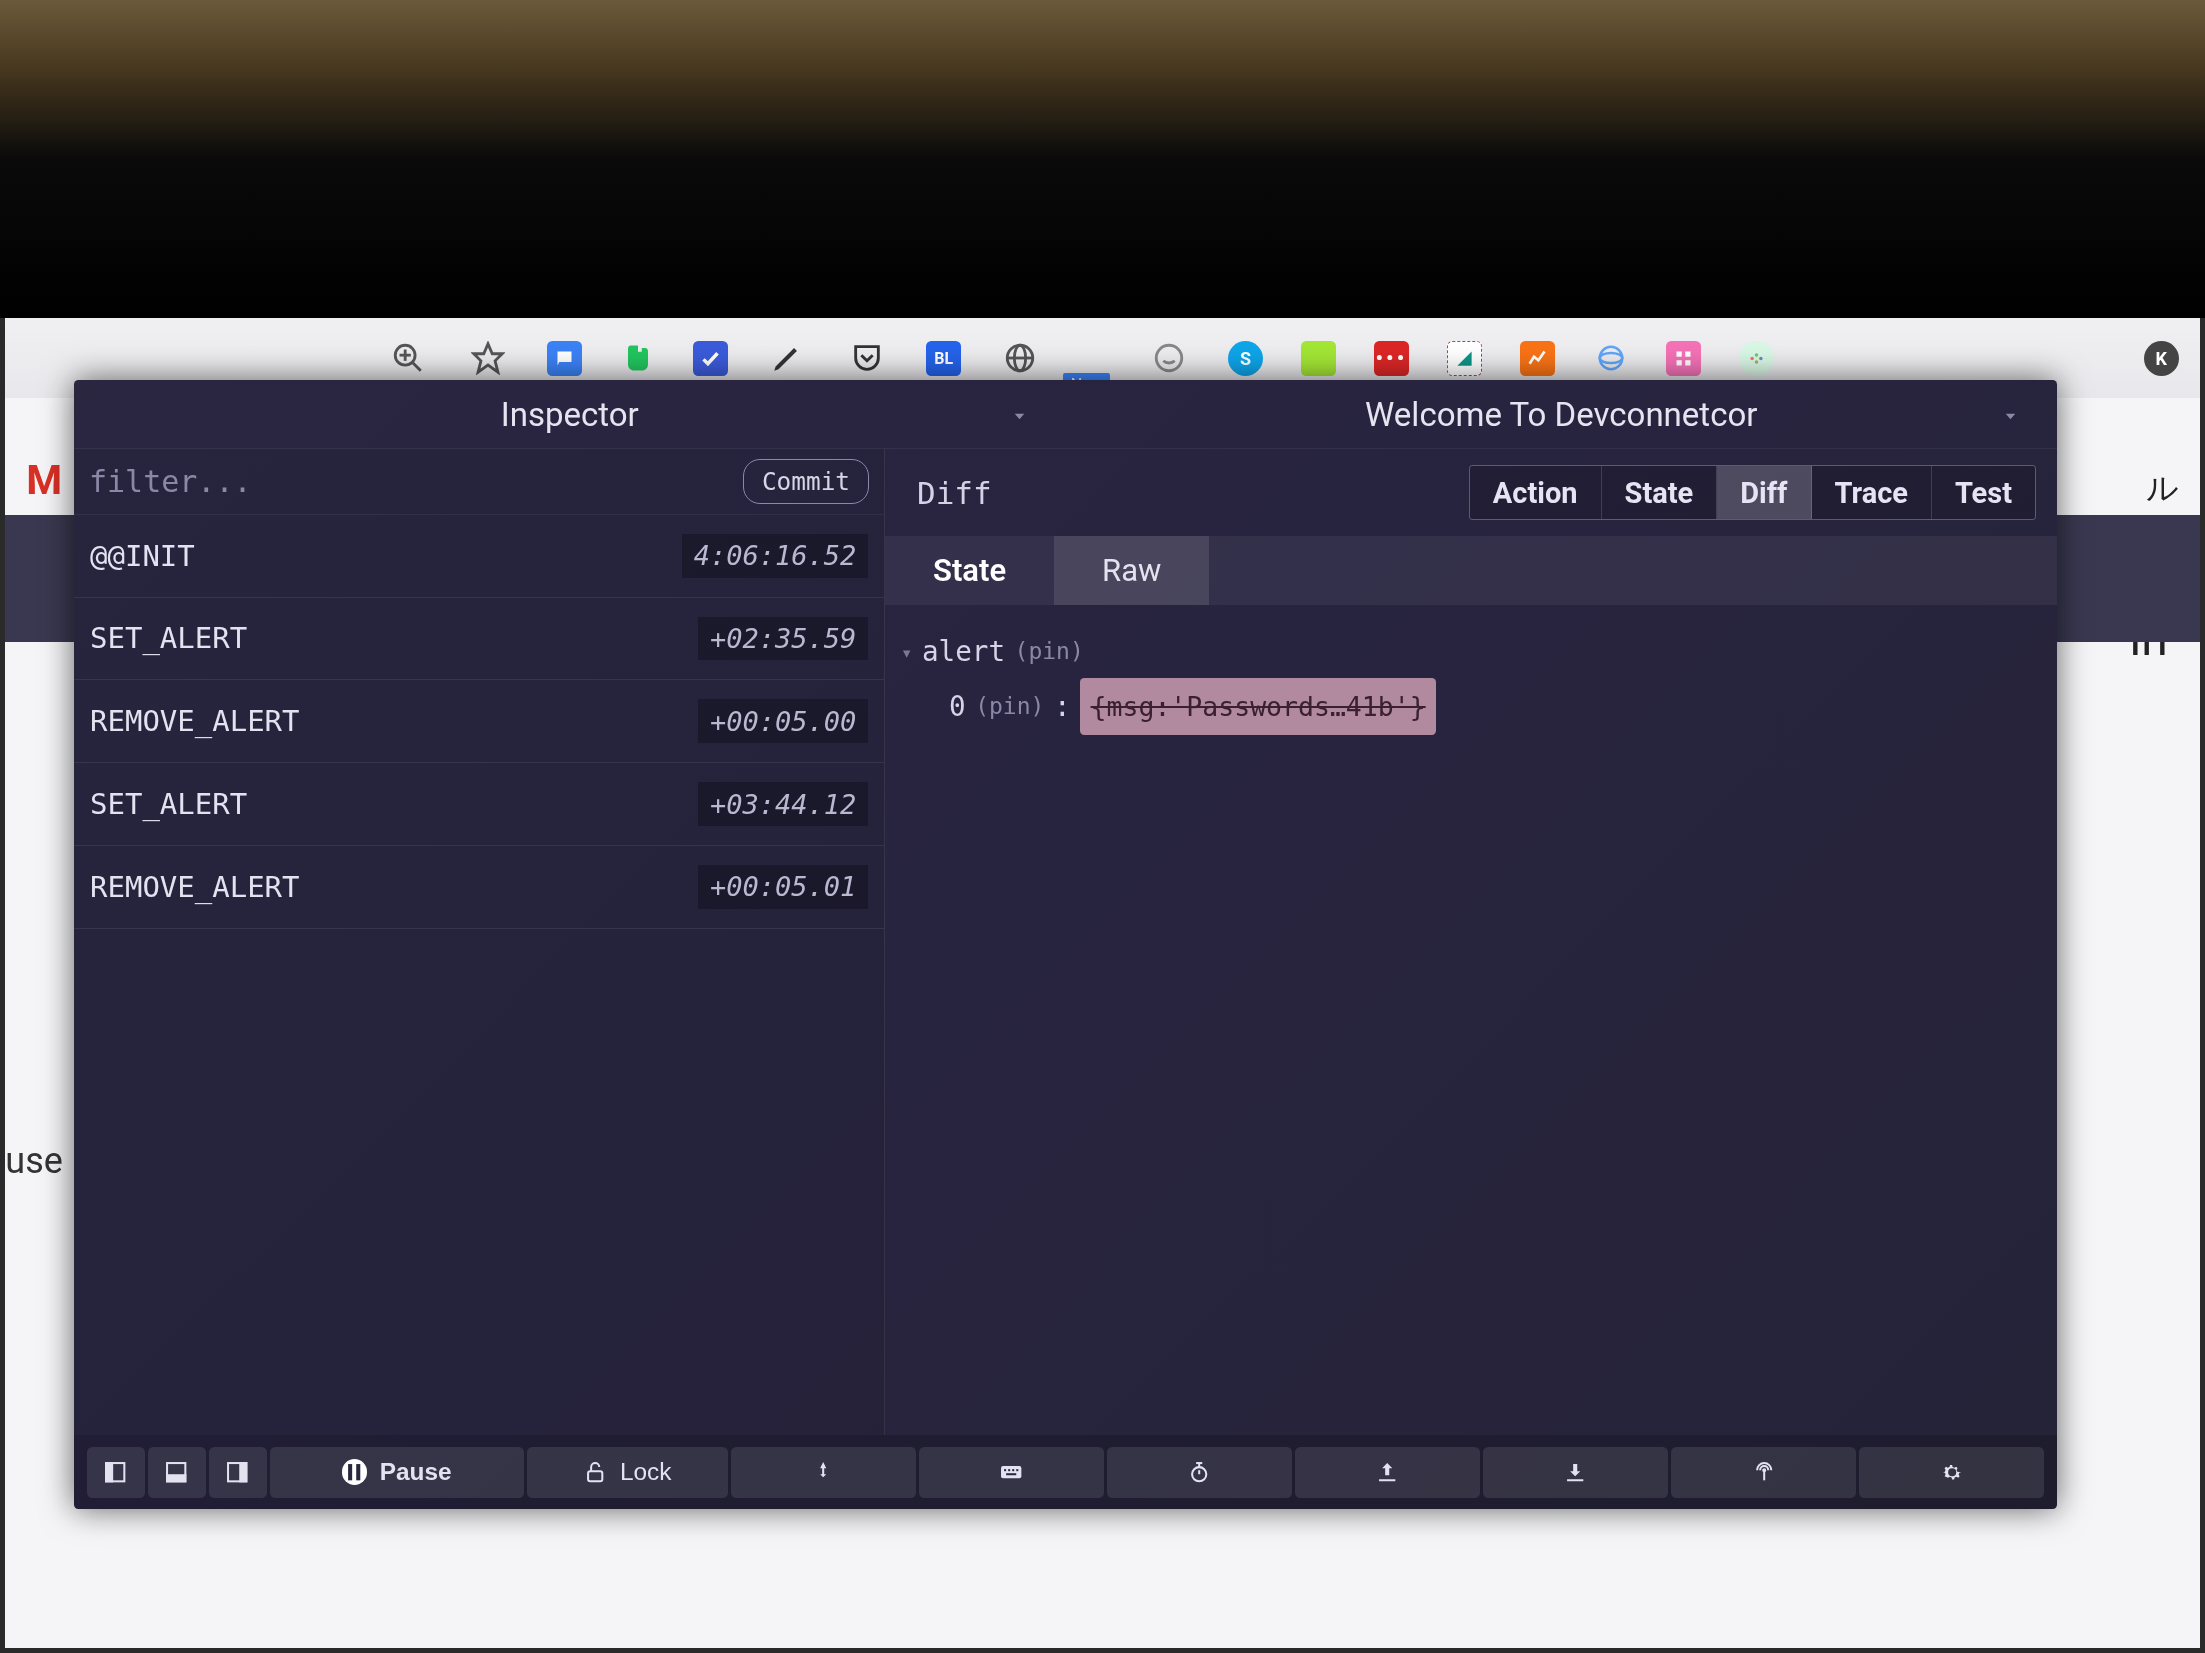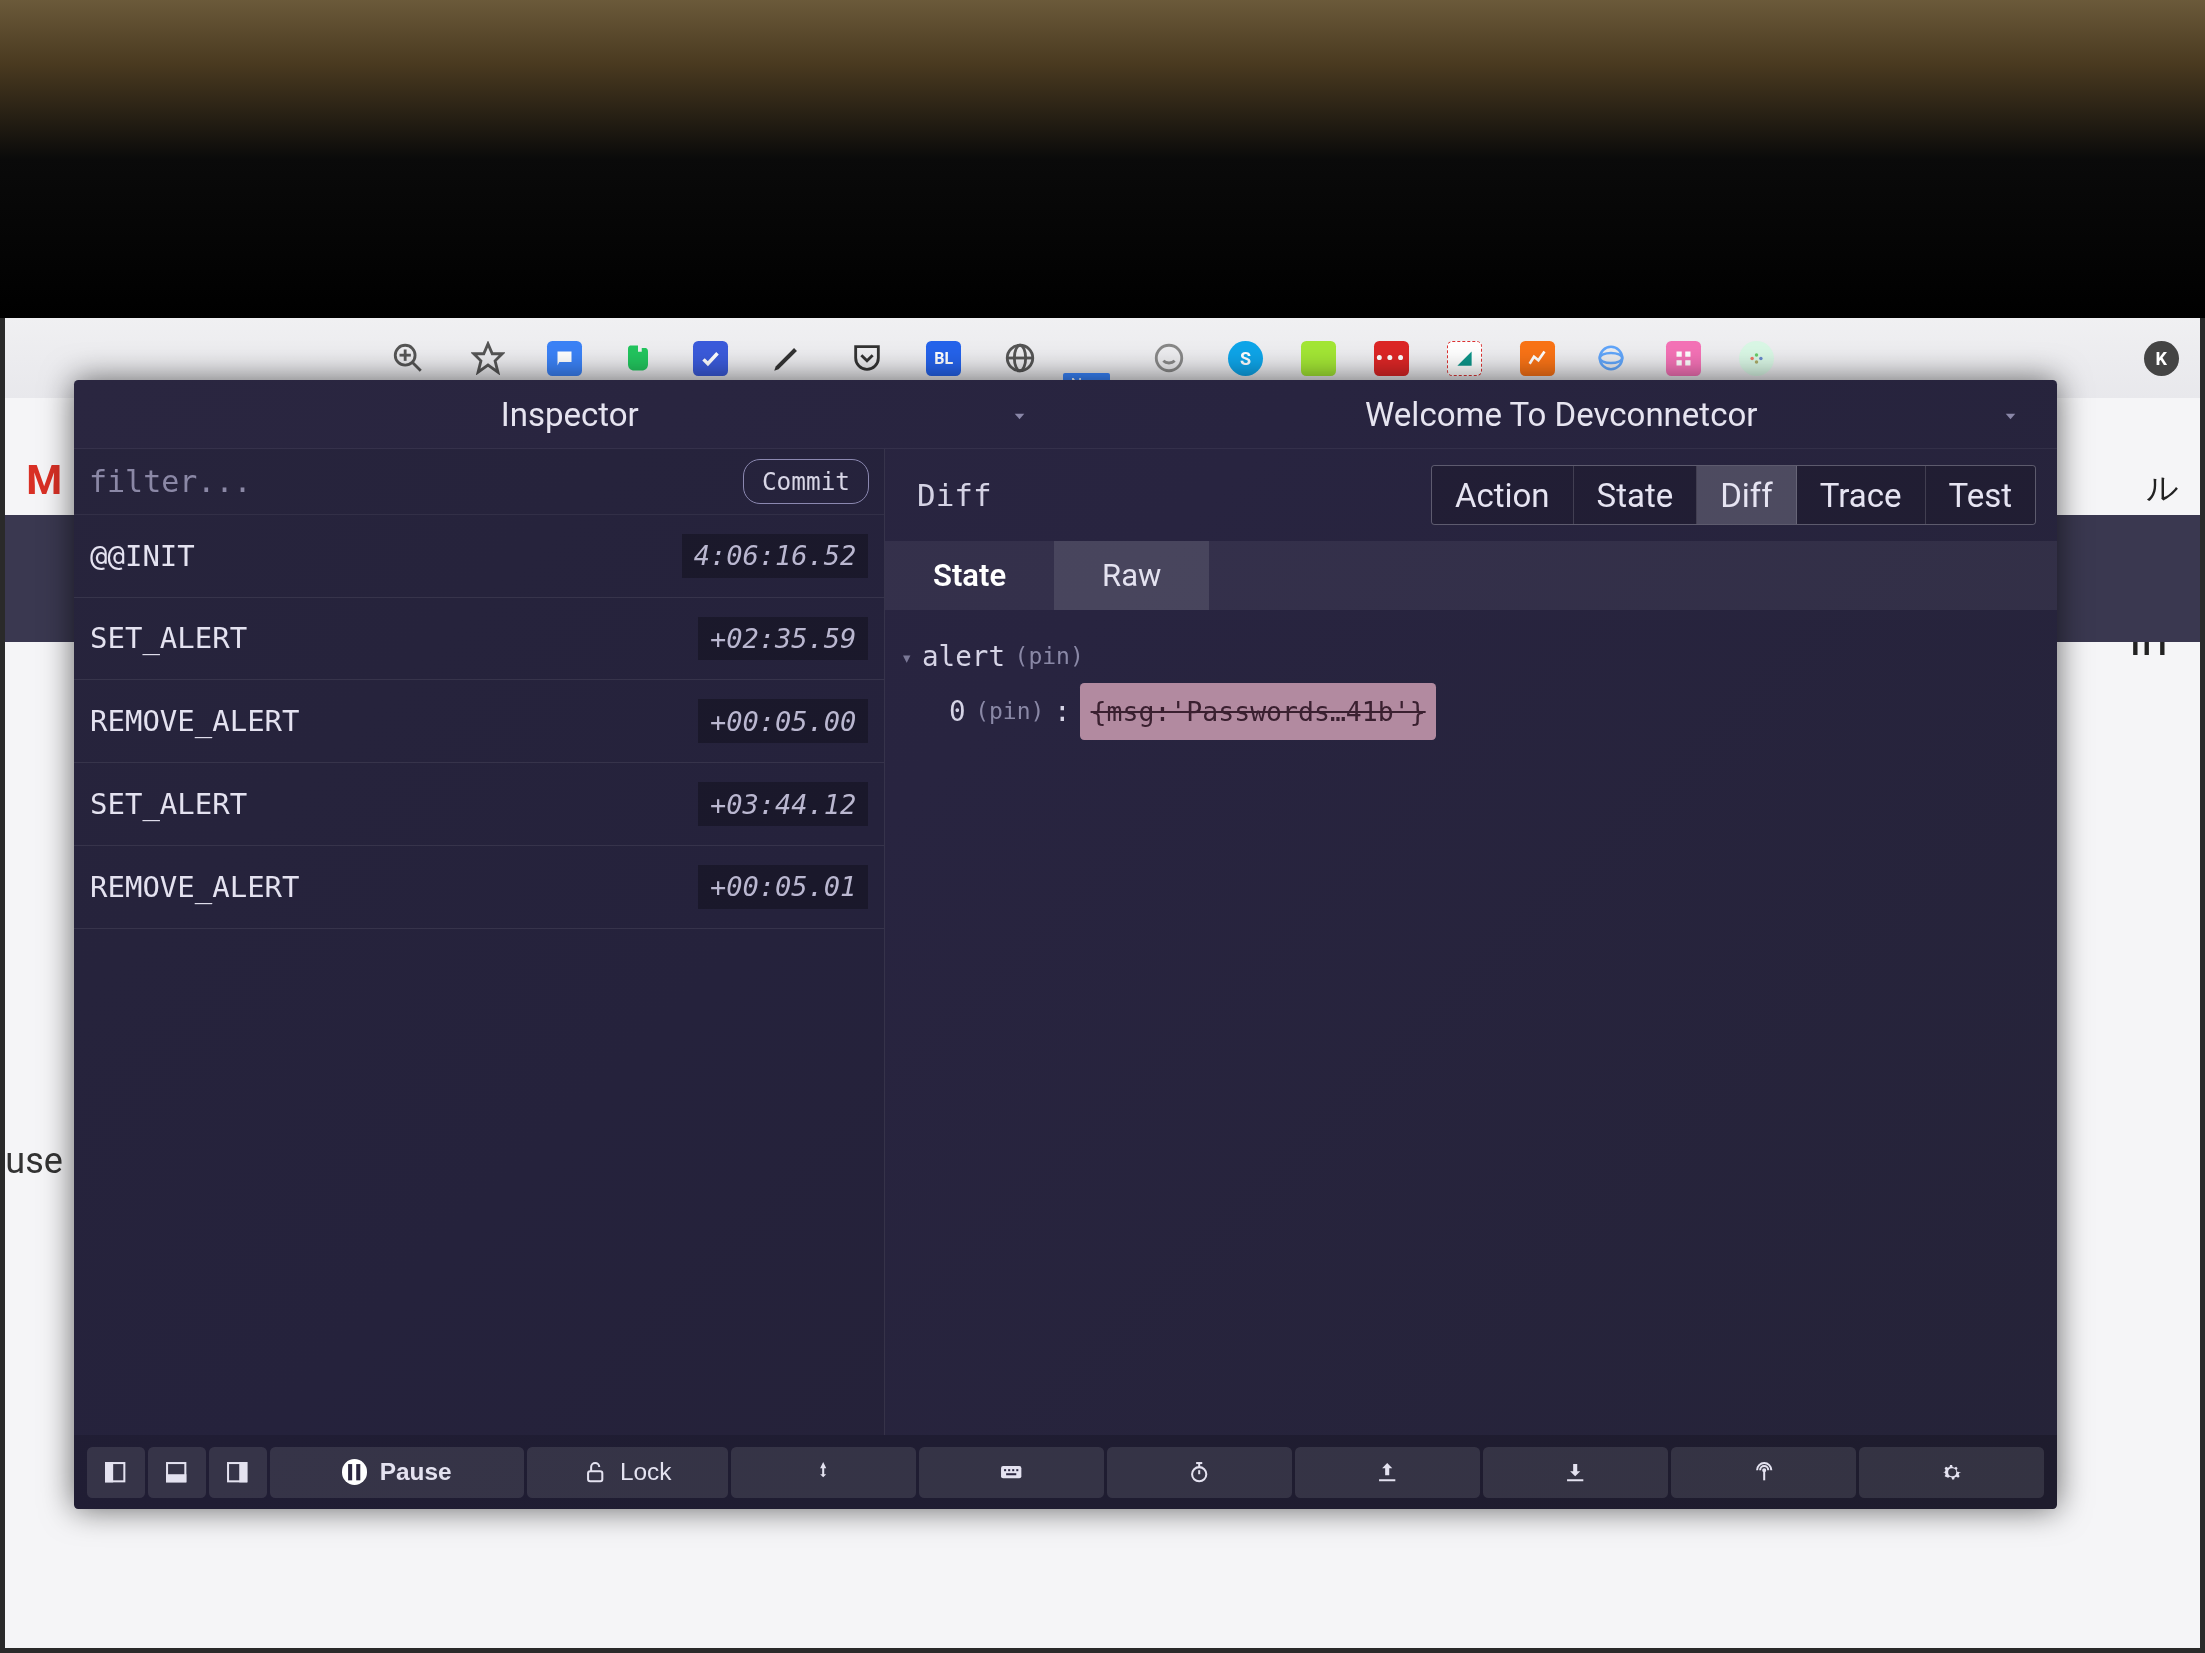--- a/index.html
+++ b/index.html
@@ -144,25 +144,26 @@
     font-size: 31px; color: #d4d2e4;
   }
   .tabset {
     display: flex;
     border: 1.1px solid rgba(255,255,255,0.25);
     border-radius: 3.2px;
     overflow: hidden;
   }
   .tabset .tab {
     padding: 9.5px 23px;
-    font-size: 33px;
+    font-size: 29px;
     color: #e6e4f2;
     background: rgba(0,0,0,0.15);
     border-right: 1.1px solid rgba(255,255,255,0.15);
     cursor: pointer;
+    font-weight: bold;
   }
   .tabset .tab:last-child { border-right: none; }
   .tabset .tab.active { background: rgba(255,255,255,0.18); }
   
   .subtabs {
     display: flex;
     background: rgba(255,255,255,0.06);
   }
   .subtabs .stab {
     padding: 16px 48px;

